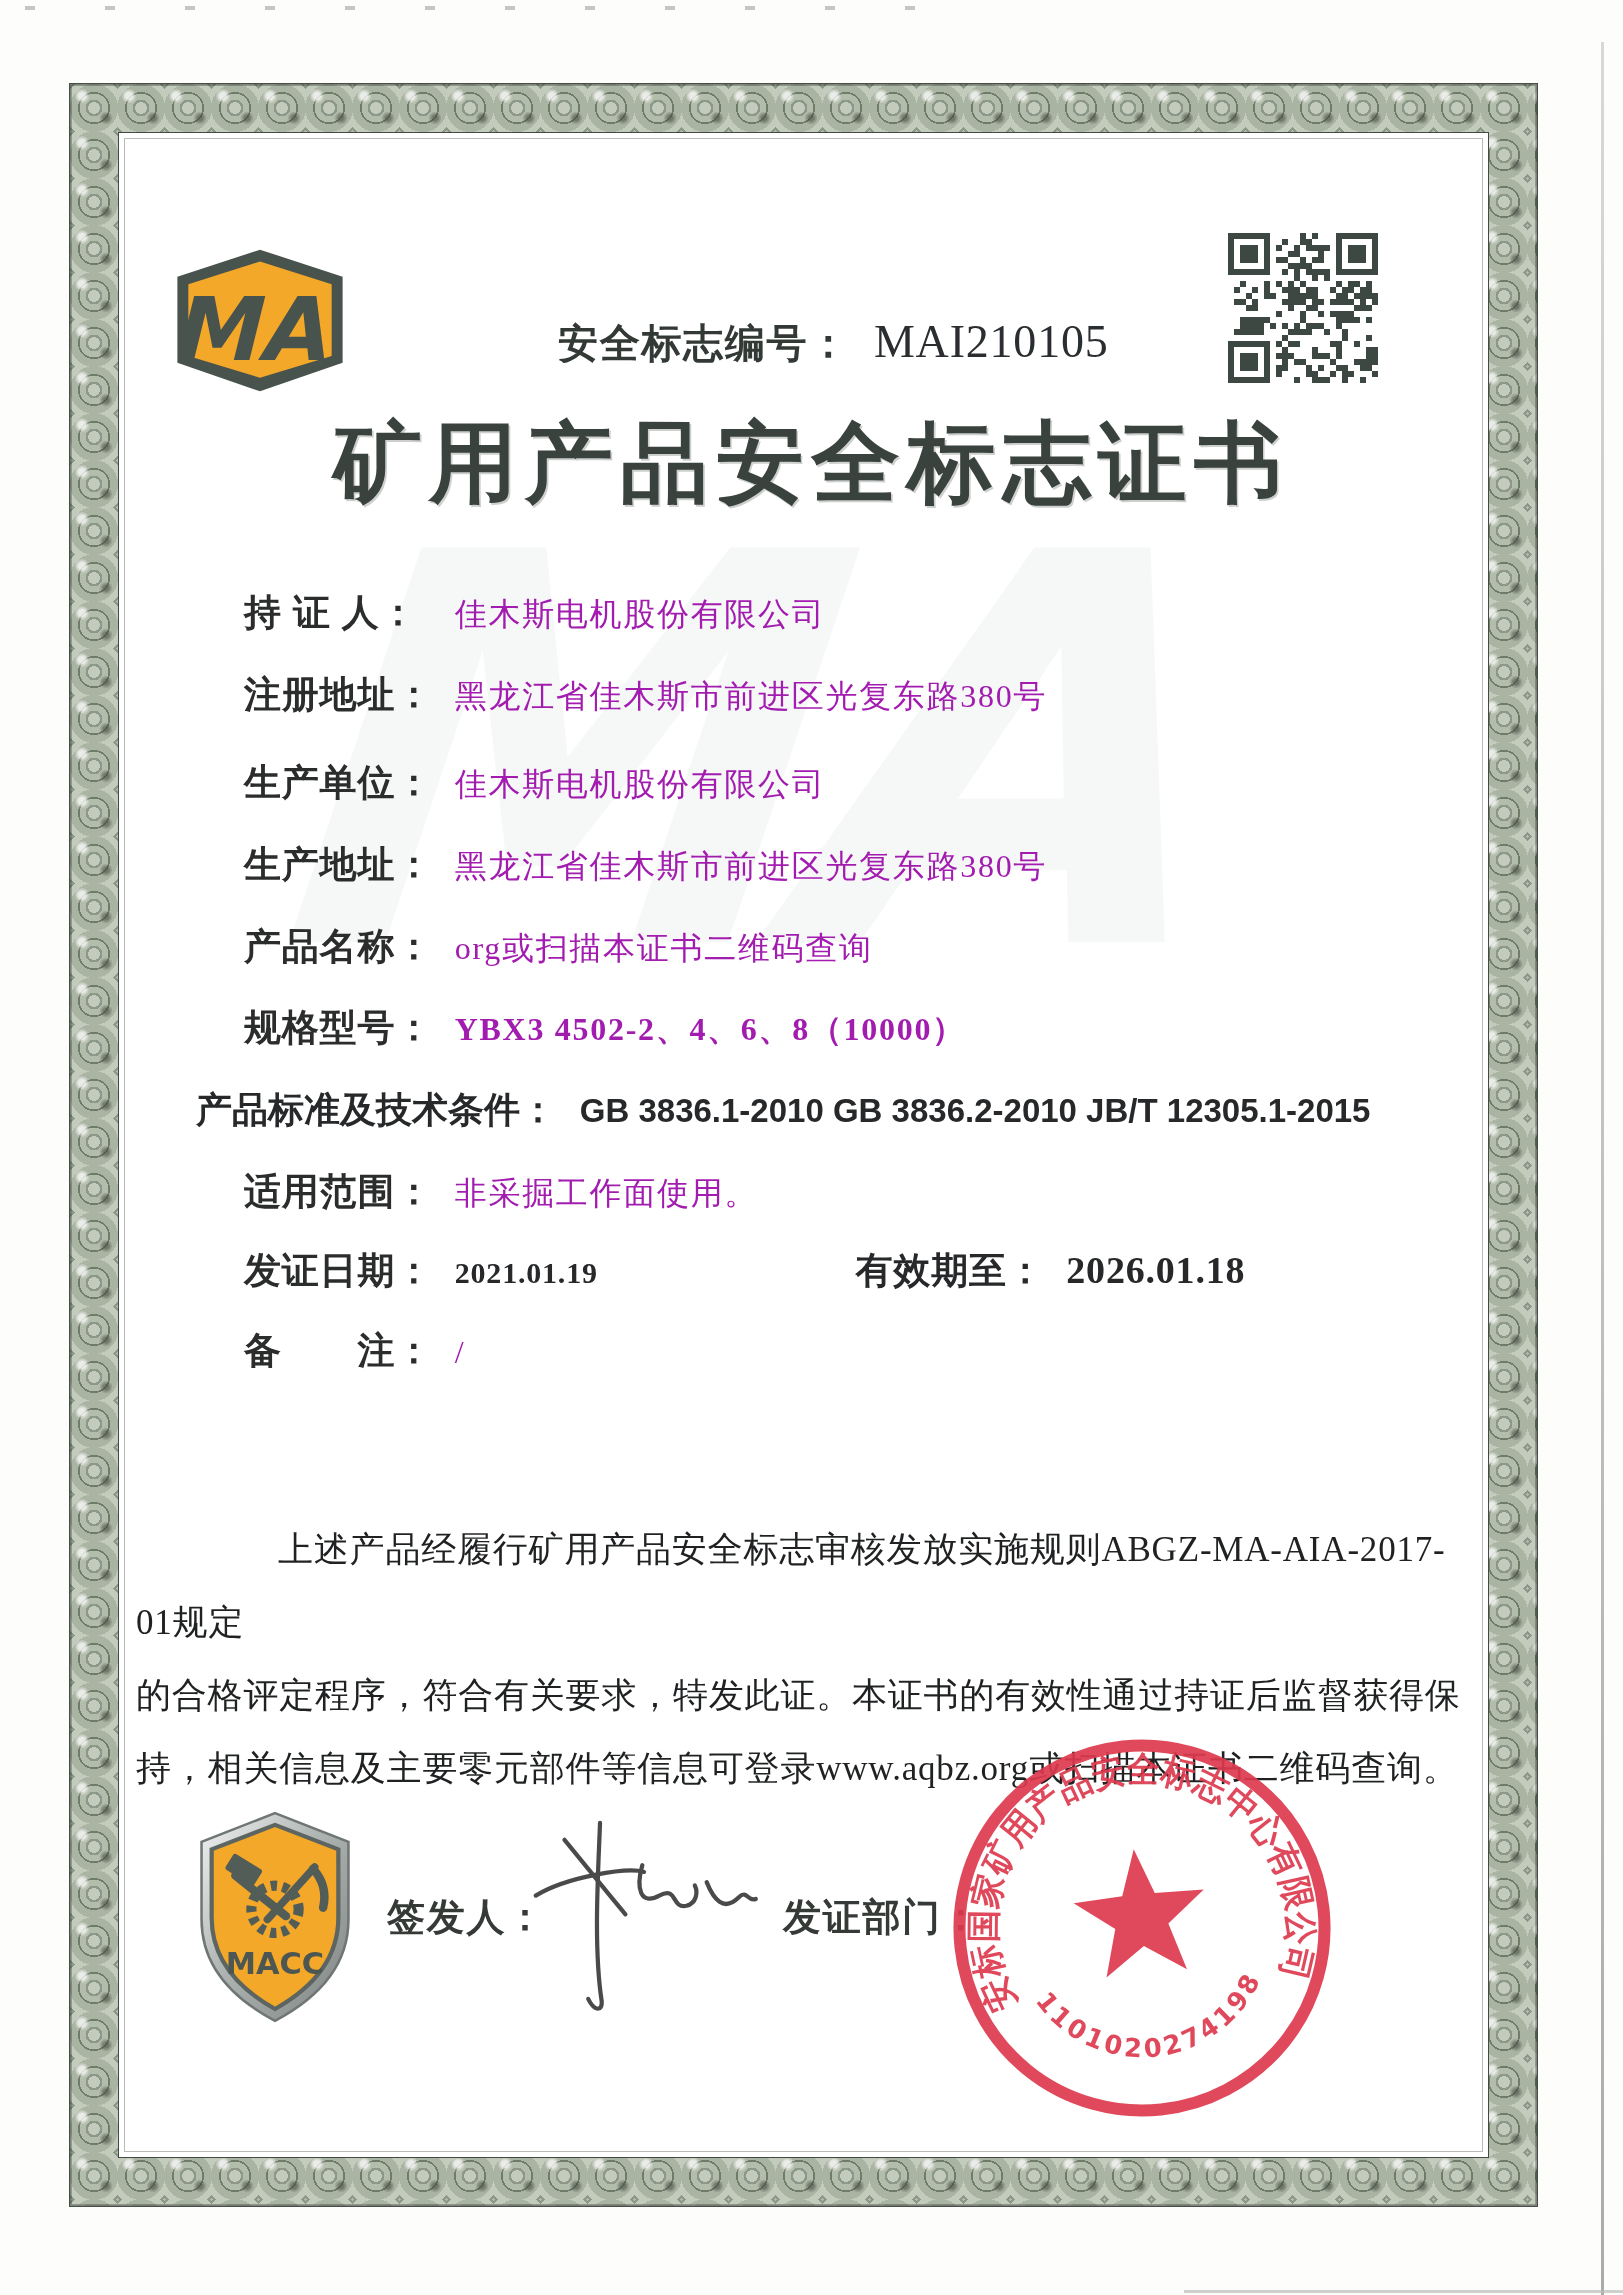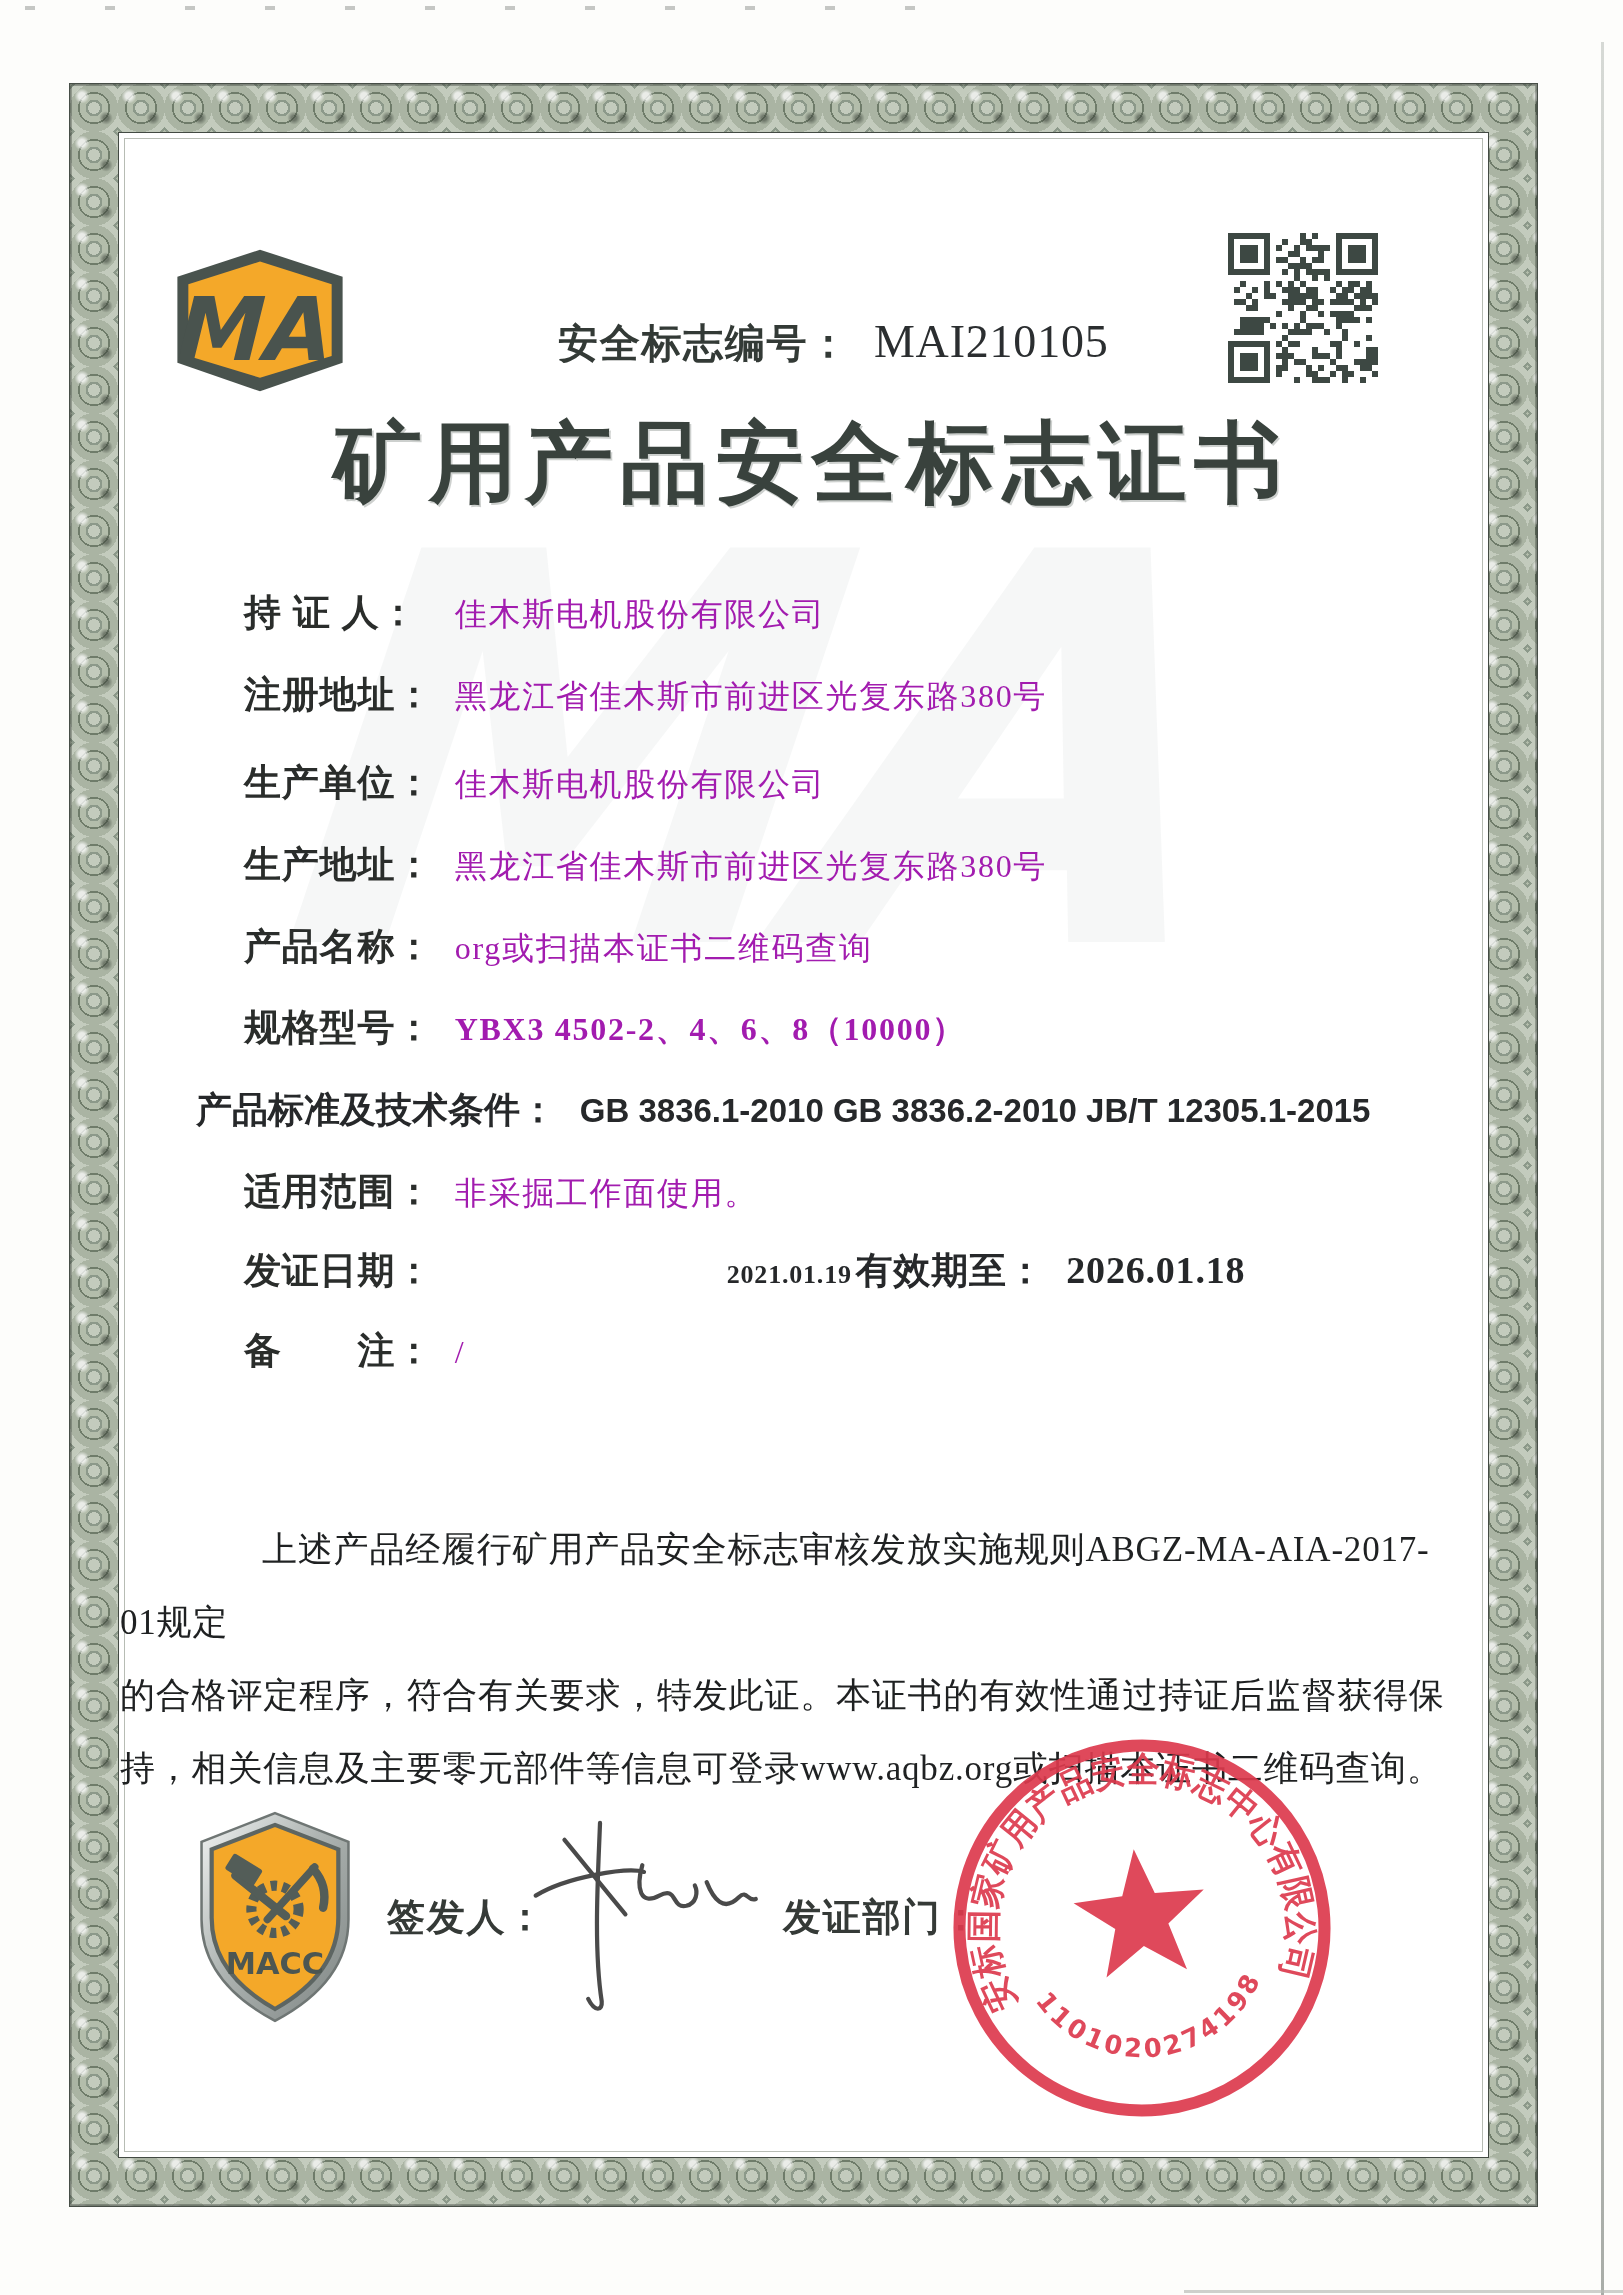--- a/index.html
+++ b/index.html
@@ -64,28 +64,28 @@
     color:#39423d;
     text-shadow:1.7px 1.7px 0 rgba(57,66,61,.25);
   }
   
   .row{position:absolute;left:196px;width:1302px;white-space:nowrap;}
   .row .lbl{display:inline-block;width:207px;font-size:37px;font-weight:bold;color:#2a2d2b;letter-spacing:0.8px;vertical-align:baseline;margin-left:48px;}
   .row .val{font-family:"Liberation Serif",serif;font-size:32px;color:#a21caf;letter-spacing:1.7px;}
   .val-latin{font-family:"Liberation Sans",sans-serif;font-weight:bold;font-size:36px;letter-spacing:0;}
   .row-std .lbl-wide{display:inline-block;font-size:36px;font-weight:bold;letter-spacing:0;margin-right:20px;}
   .row-std .val-latin{font-size:33px;}
-  .row-dates .val-date{display:inline-block;width:397px;font-family:"Liberation Serif",serif;font-weight:bold;font-size:26px;letter-spacing:0.8px;text-align:right;}
+  .row-dates .val-date{display:inline-block;width:397px;font-family:"Liberation Serif",serif;font-weight:bold;font-size:30px;letter-spacing:0.8px;}
   .row-dates .lbl2{display:inline-block;width:207px;font-size:37px;font-weight:bold;letter-spacing:0.8px;}
   .row-dates .val-date2{font-family:"Liberation Serif",serif;font-weight:bold;font-size:38px;letter-spacing:0.8px;text-align:right;}
   
   .statement{
     position:absolute;left:120px;top:1513px;width:1336px;
     font-family:"Liberation Serif",serif;
-    font-size:35px;line-height:73px;color:#1f2122;letter-spacing:0.8px;
+    font-size:35px;line-height:73px;color:#1f2122;letter-spacing:0.8px;padding-left:16px;
   }
   .statement .l1{text-indent:142px;}
   
   .macc{position:absolute;left:186px;top:1808px;width:178px;height:228px;}
   .signer-label{position:absolute;left:387px;top:1892px;font-size:38px;font-weight:bold;color:#353a37;letter-spacing:1.7px;}
   .signature{position:absolute;left:517px;top:1811px;width:271px;height:237px;}
   .dept-label{position:absolute;left:783px;top:1892px;font-size:38px;font-weight:bold;color:#353a37;letter-spacing:1.7px;}
   .seal{position:absolute;left:944px;top:1730px;width:396px;height:396px;transform:rotate(-6deg);}
 </style>
 </head>

